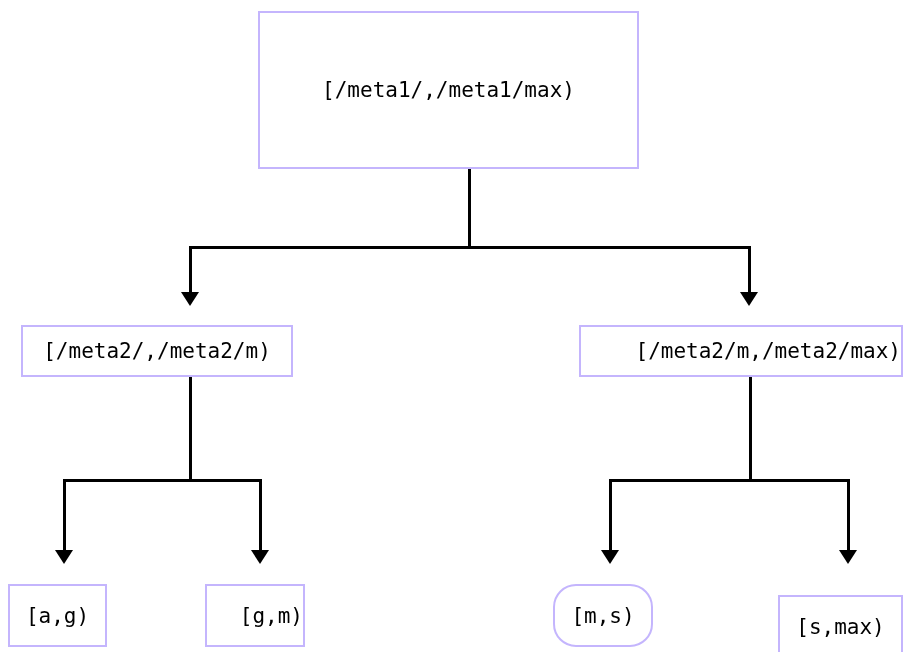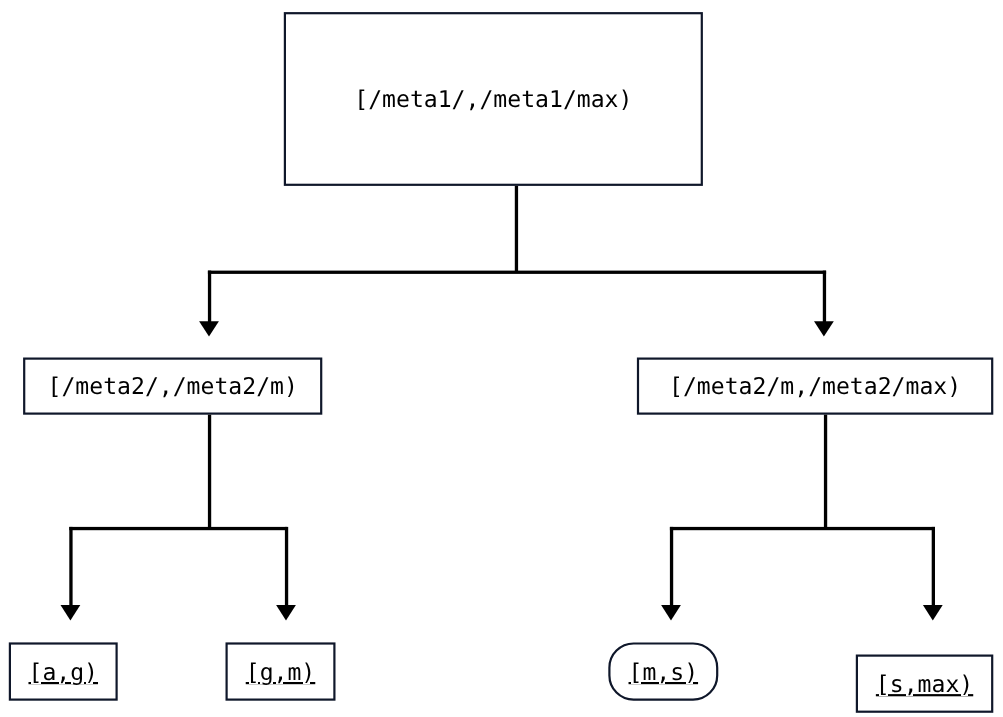--- a/index.html
+++ b/index.html
@@ -11,21 +11,21 @@
     position: relative;
     width: 912px;
     height: 652px;
     background: #ffffff;
     font-family: "DejaVu Sans Mono", "Liberation Mono", monospace;
     overflow: hidden;
   }
   .node {
     position: absolute;
     box-sizing: border-box;
-    border: 2px solid #0f172a;
+    border: 2px solid #c4b5fd;
     background: #ffffff;
     display: flex;
     align-items: center;
     justify-content: center;
     color: #000000;
     white-space: pre;
   }
   .node-root {
     left: 258px;
     top: 11px;
@@ -39,29 +39,29 @@
     width: 272px;
     height: 52px;
     font-size: 21px;
   }
   .node-mid-right {
     left: 579px;
     top: 325px;
     width: 324px;
     height: 52px;
     font-size: 21px;
+    justify-content: flex-end;
   }
   .node-leaf {
-    height: 53px;
+    height: 63px;
     font-size: 21px;
     top: 584px;
-    text-decoration: underline;
   }
   .leaf-ag   { left: 8px;   width: 99px; }
-  .leaf-gm   { left: 205px; width: 100px; }
+  .leaf-gm   { left: 205px; width: 100px; justify-content: flex-end; }
   .leaf-ms   { left: 553px; width: 100px; border-radius: 23px; }
   .leaf-smax { left: 778px; width: 125px; margin-top: 11px; }
 
   
   .vline {
     position: absolute;
     width: 3px;
     background: #000000;
   }
   .hline {

